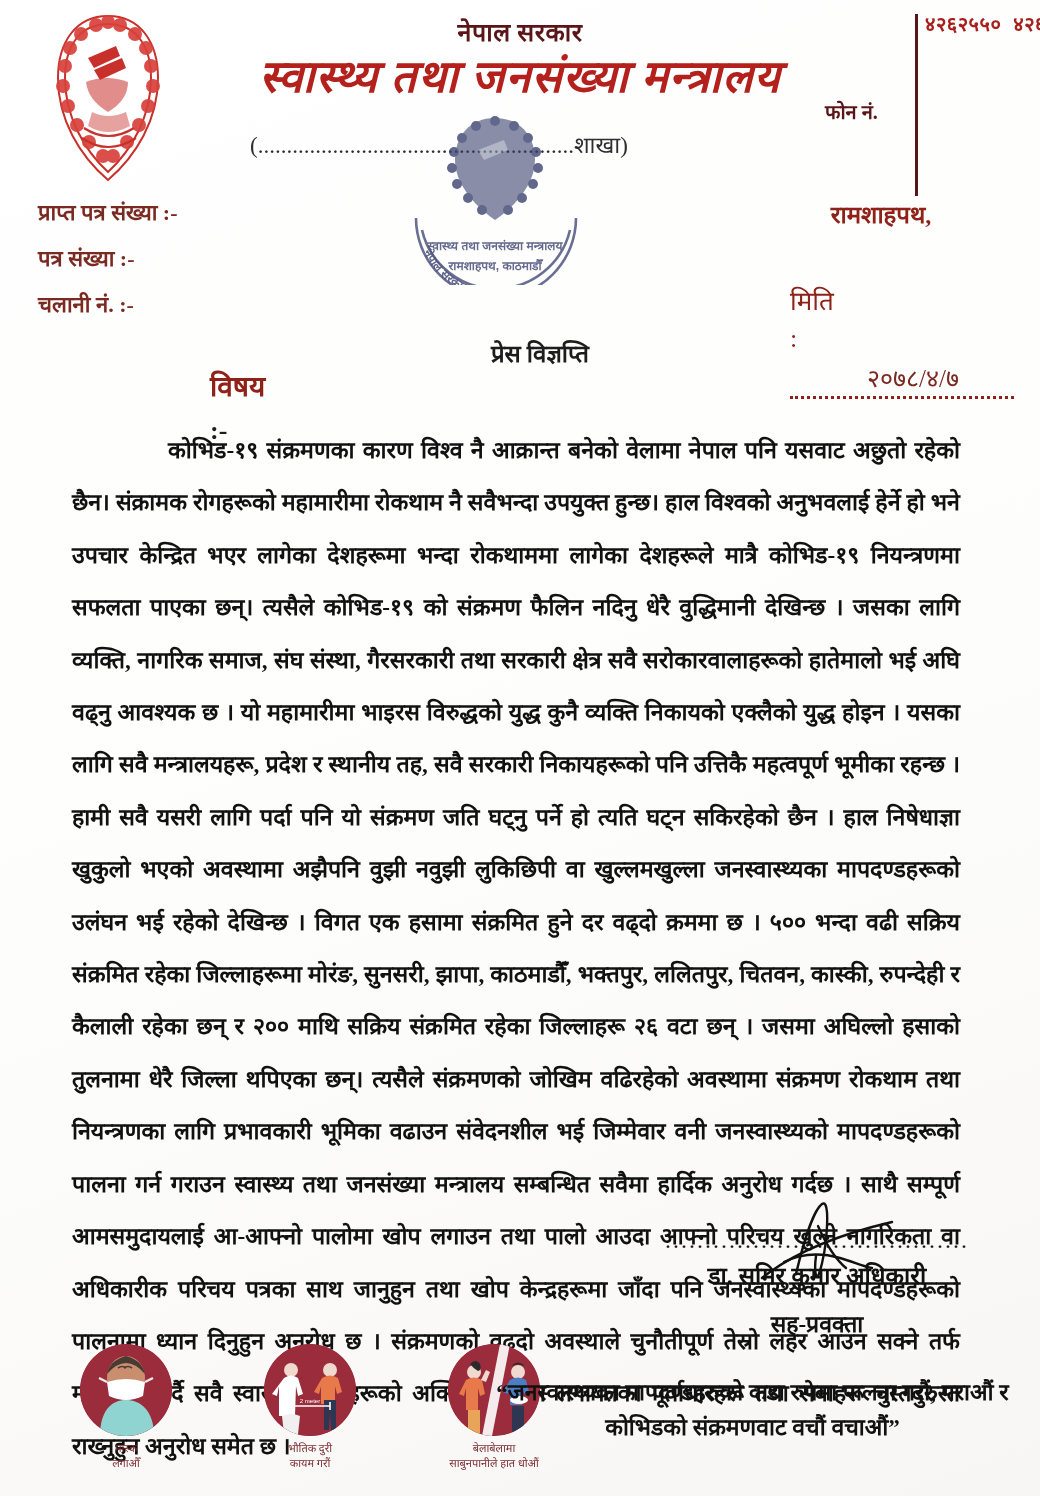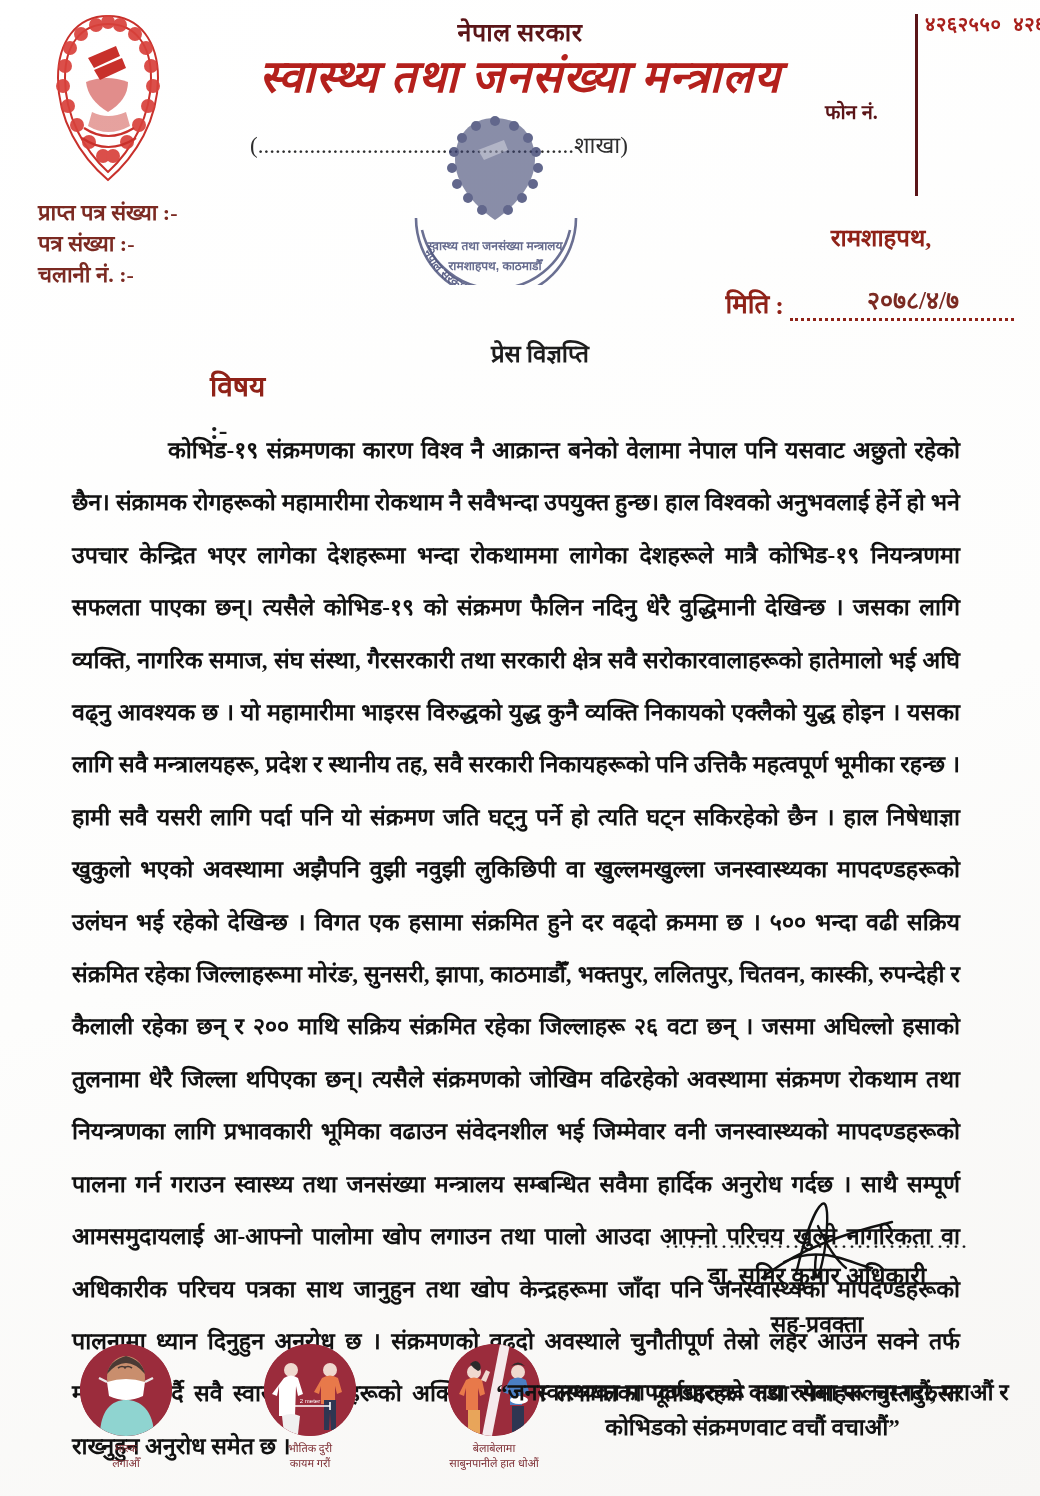--- a/index.html
+++ b/index.html
@@ -107,52 +107,52 @@
     line-height: 1.42;
     letter-spacing: 0.5px;
   }
 
   .letter-meta {
     position: absolute;
     left: 38px;
     top: 196px;
     display: flex;
     flex-direction: column;
-    gap: 1px;
+    gap: 16px;
   }
   .letter-meta span {
     font-size: 22px;
     font-weight: bold;
     color: #7b2a22;
   }
 
   .address {
     position: absolute;
     right: 34px;
     top: 198px;
     text-align: center;
     width: 250px;
   }
   .address span {
     display: block;
     font-size: 24px;
     font-weight: bold;
     color: #8f2218;
     line-height: 1.45;
-    margin-top: 23px;
   }
   .date-row {
     position: absolute;
     right: 26px;
     top: 282px;
     display: flex;
-    align-items: flex-end;
+    align-items: flex-start;
     gap: 6px;
-    font-weight: bold;
+    font-weight: normal;
     color: #8f2218;
+    flex-direction: column;
   }
   .date-label { font-size: 26px; }
   .date-colon { font-size: 26px; }
   .date-value {
     font-size: 25px;
     color: #7b2a22;
     border-bottom: 3px dotted #8f2218;
     padding: 0 6px 2px 28px;
     min-width: 190px;
     text-align: center;

